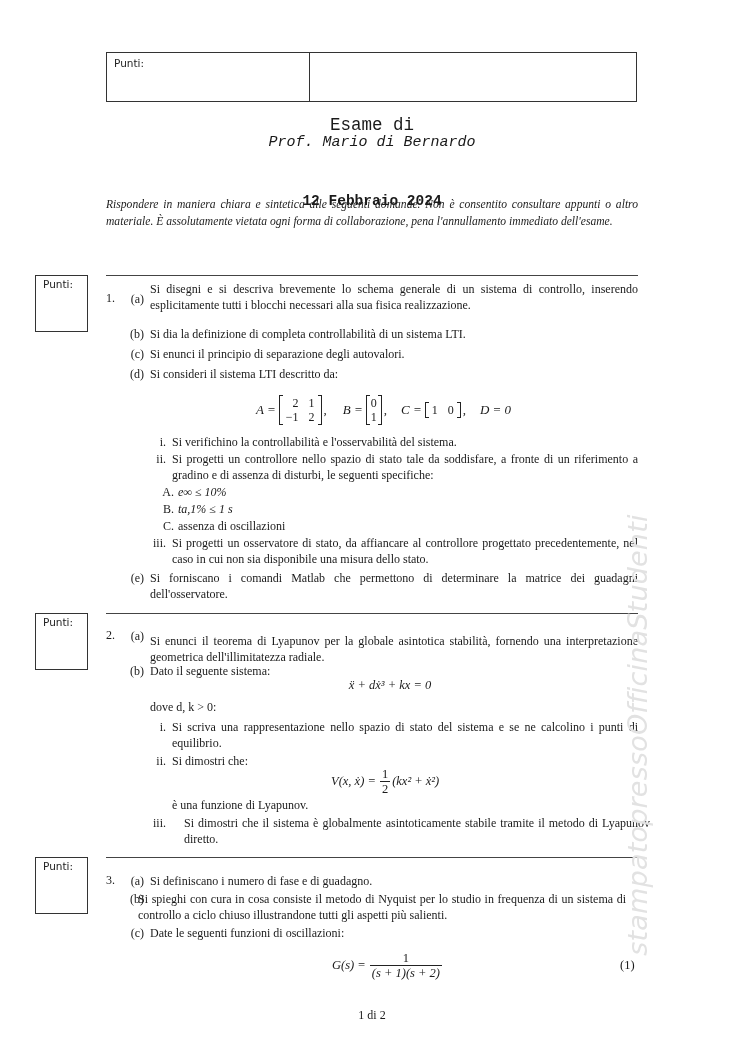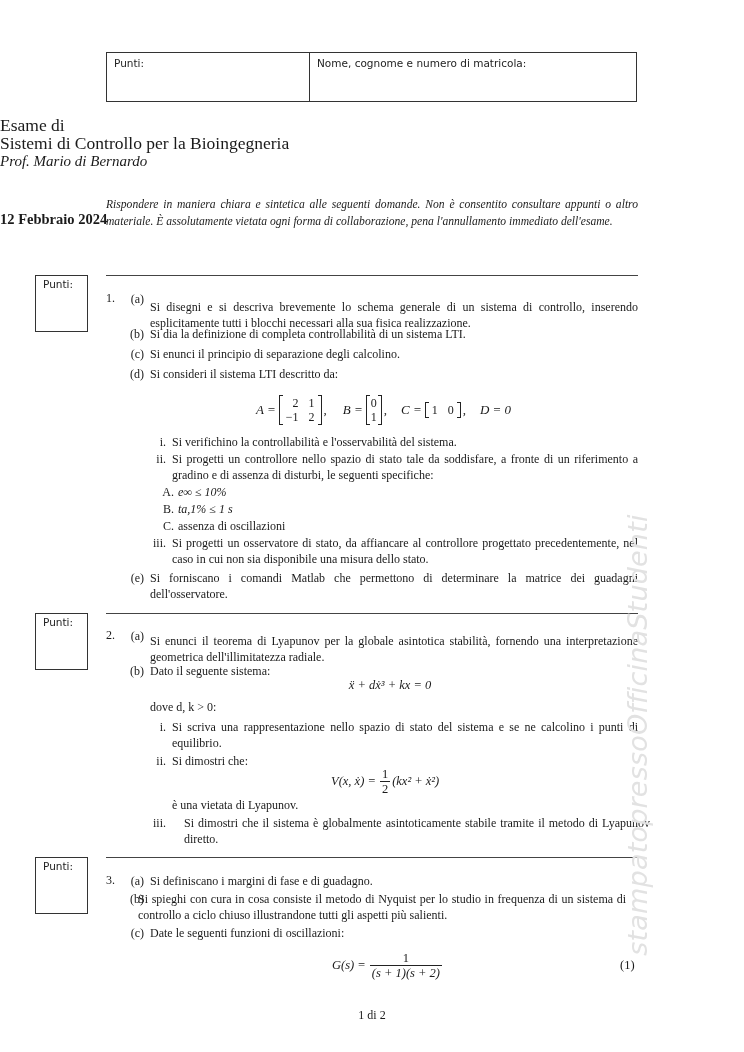--- a/index.html
+++ b/index.html
@@ -13,21 +13,21 @@
     
     .hdr-table {
       position: absolute; left: 106px; top: 52px; width: 531px; height: 50px;
       border: 1px solid #333; display: flex; box-sizing: border-box;
     }
     .hdr-cell { box-sizing: border-box; padding: 4px 7px; font-size: 10.5px; font-family: "DejaVu Sans", sans-serif; color:#222; }
     .hdr-cell.left { width: 203px; border-right: 1px solid #333; }
     .hdr-cell.right { flex: 1; }
 
     
-    .title-block { position: absolute; left: 0; width: 744px; top: 116px; font-family: Liberation Serif, serif; }
+    .title-block { position: absolute; left: 0; width: 744px; top: 116px; text-align: center; font-family: Liberation Mono, monospace; }
     .t1 { font-size: 17.5px; line-height: 18px; }
     .t2 { font-size: 17.5px; line-height: 18px; }
     .t3 { font-size: 15px; line-height: 18px; font-style: italic; }
     .t4 { font-size: 14.5px; line-height: 18px; font-weight: bold; margin-top: 40px; }
 
     .instructions {
       position: absolute; left: 106px; top: 197px; width: 532px;
       font-family: "Liberation Serif", serif; font-style: italic; font-size: 11.6px; line-height: 16.5px;
       text-align: justify; color:#222;
     }
@@ -62,45 +62,43 @@
       transform: translate(-50%, -50%) rotate(-90deg);
       font-family: "DejaVu Sans", sans-serif; font-style: italic; font-size: 27px;
       color: #e2e2e2; white-space: nowrap; letter-spacing: 0.2px;
     }
   </style>
 </head>
 <body>
 
 <div class="hdr-table">
   <div class="hdr-cell left">Punti:</div>
-  <div class="hdr-cell right">Nome, cognome e numero di matricola:</div>
 </div>
 
 <div class="title-block">
   <div class="t1">Esame di</div>
-  <div class="t2">Sistemi di Controllo per la Bioingegneria</div>
   <div class="t3">Prof. Mario di Bernardo</div>
   <div class="t4">12 Febbraio 2024</div>
 </div>
 
 <div class="instructions">Rispondere in maniera chiara e sintetica alle seguenti domande. Non è consentito consultare appunti o altro materiale. È assolutamente vietata ogni forma di collaborazione, pena l'annullamento immediato dell'esame.</div>
 
 <div class="punti-box" style="top:275px"><span>Punti:</span></div>
 <div class="rule" style="top:275px"></div>
 
 <span class="qnum" style="left:106px; top:291px">1.</span>
 
 <span class="lbl" style="left:120px; width:24px; top:291px">(a)</span>
-<div class="txt" style="left:150px; width:488px; top:299px">Si disegni e si descriva brevemente lo schema generale di un sistema di controllo, inserendo esplicitamente tutti i blocchi necessari alla sua fisica realizzazione.</div>
+<div class="txt" style="left:150px; width:488px; top:281px">Si disegni e si descriva brevemente lo schema generale di un sistema di controllo, inserendo esplicitamente tutti i blocchi necessari alla sua fisica realizzazione.</div>
 
 <span class="lbl" style="left:120px; width:24px; top:326px">(b)</span>
 <div class="txt" style="left:150px; width:488px; top:326px">Si dia la definizione di completa controllabilità di un sistema LTI.</div>
 
 <span class="lbl" style="left:120px; width:24px; top:346px">(c)</span>
-<div class="txt" style="left:150px; width:488px; top:346px">Si enunci il principio di separazione degli calcolino.</div>
+<div class="txt" style="left:150px; width:488px; top:346px">Si enunci il principio di separazione degli autovalori.</div>
 
 <span class="lbl" style="left:120px; width:24px; top:366px">(d)</span>
 <div class="txt" style="left:150px; width:488px; top:366px">Si consideri il sistema LTI descritto da:</div>
 
 <div class="abs" style="left:256px; top:392px; height:36px; display:flex; align-items:center; font-family:'Liberation Serif',serif; font-size:13px; white-space:nowrap;">
   <span class="math">A =</span>
   <span class="mat" style="margin-left:3px">
     <span class="bracket l"></span>
     <span class="mgrid" style="grid-template-columns: auto auto;">
       <span>2</span>
@@ -178,32 +176,32 @@
 
 <div class="abs" style="left:331px; top:764px; height:34px; display:flex; align-items:center; font-family:'Liberation Serif',serif; font-size:12.5px; white-space:nowrap;">
   <span class="math">V(x, ẋ) =</span>
   <span class="frac" style="margin-left:4px">
     <span class="num">1</span>
     <span class="den">2</span>
   </span>
   <span class="math">(kx² + ẋ²)</span>
 </div>
 
-<div class="txt" style="left:172px; width:466px; top:797px">è una vietata di Lyapunov.</div>
+<div class="txt" style="left:172px; width:466px; top:797px">è una funzione di Lyapunov.</div>
 
 <span class="lbl" style="left:140px; width:26px; top:815px">iii.</span>
 <div class="txt" style="left:184px; width:466px; top:815px">Si dimostri che il sistema è globalmente asintoticamente stabile tramite il metodo di Lyapunov diretto.</div>
 
 <div class="punti-box" style="top:857px"><span>Punti:</span></div>
 <div class="rule" style="top:857px"></div>
 
 <span class="qnum" style="left:106px; top:873px">3.</span>
 
 <span class="lbl" style="left:120px; width:24px; top:873px">(a)</span>
-<div class="txt" style="left:150px; width:488px; top:873px">Si definiscano i margini di fase e di guadagno.</div>
+<div class="txt" style="left:150px; width:488px; top:873px">Si definiscano i numero di fase e di guadagno.</div>
 
 <span class="lbl" style="left:120px; width:24px; top:891px">(b)</span>
 <div class="txt" style="left:138px; width:488px; top:891px">Si spieghi con cura in cosa consiste il metodo di Nyquist per lo studio in frequenza di un sistema di controllo a ciclo chiuso illustrandone tutti gli aspetti più salienti.</div>
 
 <span class="lbl" style="left:120px; width:24px; top:925px">(c)</span>
 <div class="txt" style="left:150px; width:488px; top:925px">Date le seguenti funzioni di oscillazioni:</div>
 
 <div class="abs" style="left:332px; top:947px; height:36px; display:flex; align-items:center; font-family:'Liberation Serif',serif; font-size:12.5px; white-space:nowrap;">
   <span class="math">G(s) =</span>
   <span class="frac" style="margin-left:4px">

